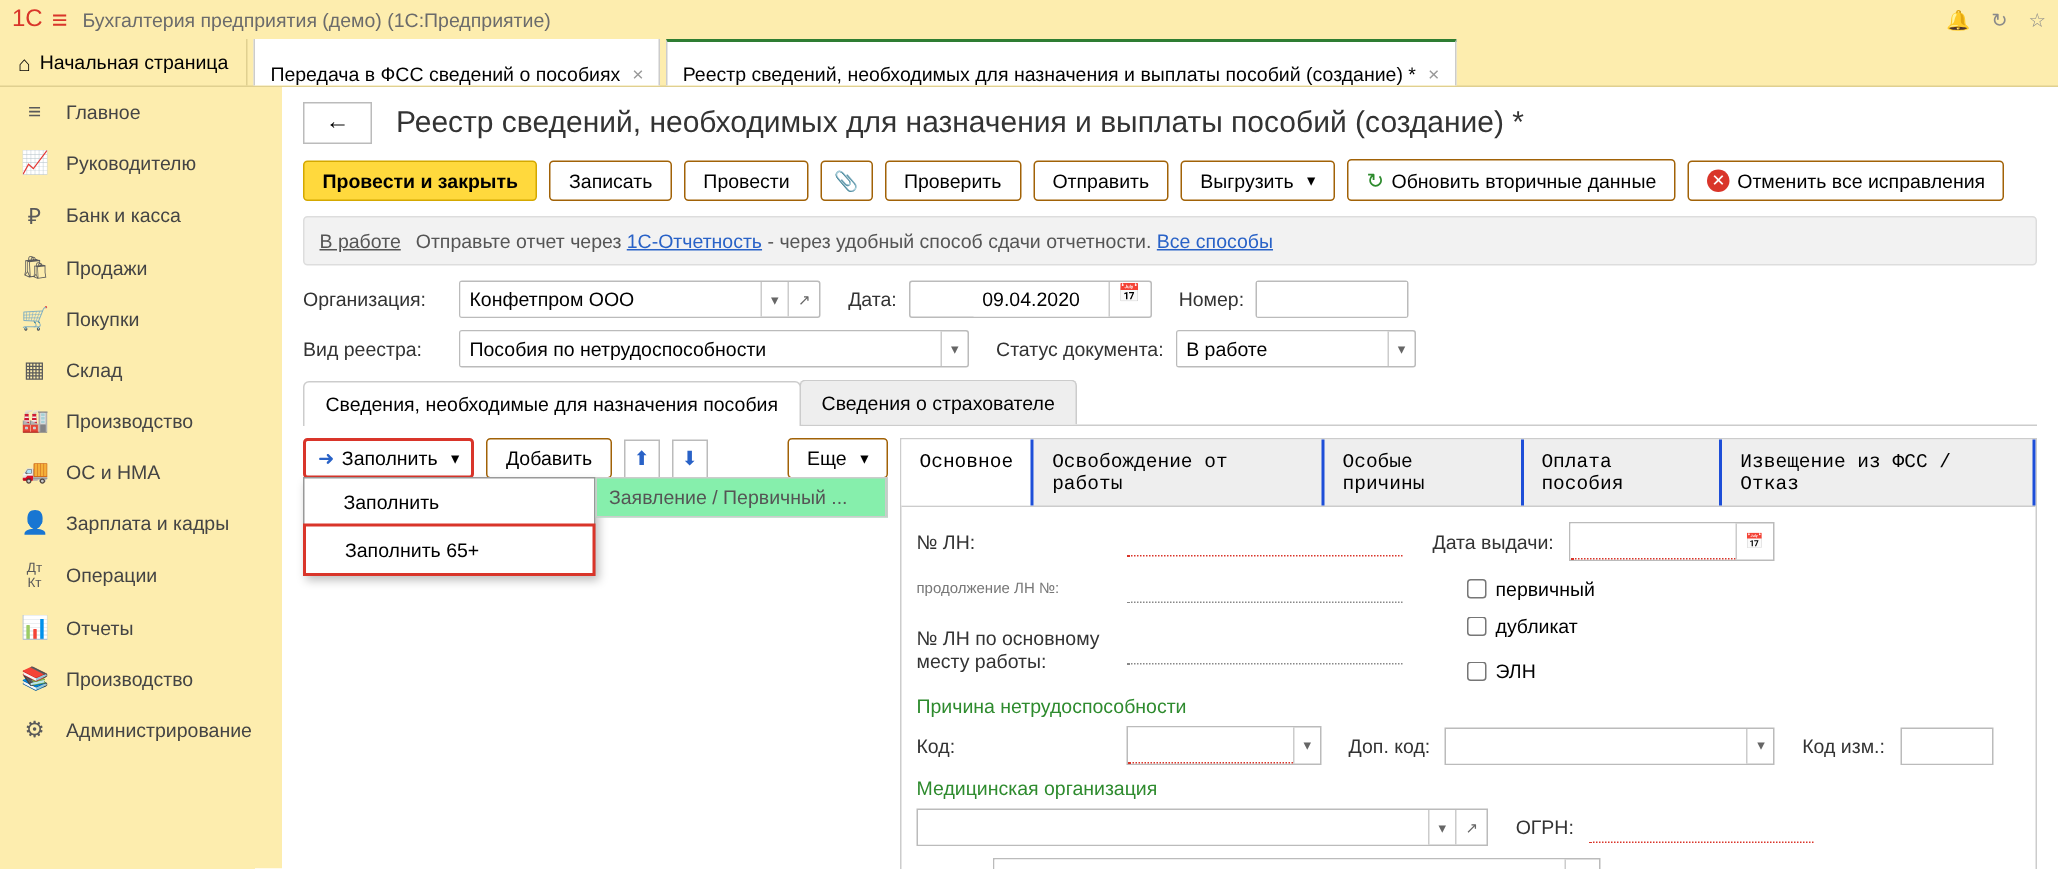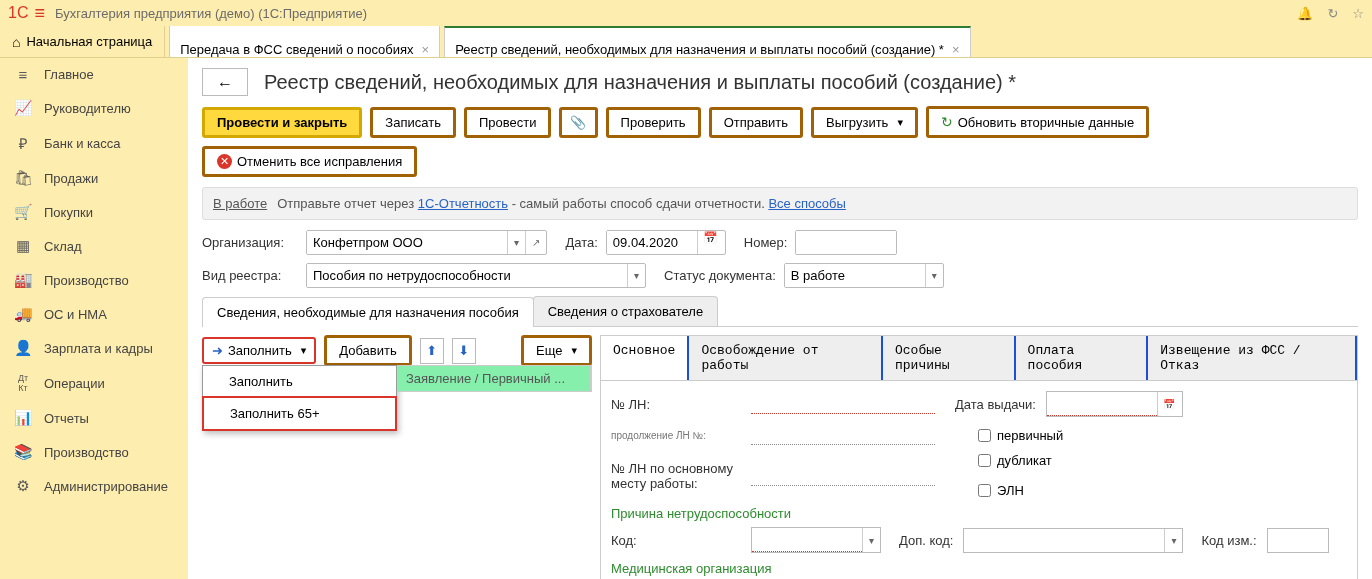--- a/index.html
+++ b/index.html
@@ -18,21 +18,21 @@
 .tab-close { color: #999; font-size: 13px; }
 .main { display: flex; height: calc(579px - 26px - 32px); }
 .sidebar { width: 188px; background: #fdedae; overflow-y: auto; }
 .sidebar-item { display: flex; align-items: center; padding: 8px 14px; gap: 12px; cursor: pointer; color: #444; }
 .sidebar-icon { font-size: 15px; width: 18px; text-align: center; color: #5a5a5a; }
 .content { flex: 1; background: #fff; padding: 10px 14px 0 14px; overflow: auto; }
 .page-head { display: flex; align-items: center; gap: 16px; margin-bottom: 10px; }
 .back-btn { border: 1px solid #bbb; background: #fff; padding: 4px 14px; cursor: pointer; font-size: 16px; }
 .page-title { font-size: 20px; color: #333; }
 .toolbar { display: flex; gap: 8px; margin-bottom: 10px; align-items: center; flex-wrap: wrap; }
-.btn { border: 3px solid #a16207; background: #fff; padding: 5px 12px; cursor: pointer; border-radius: 3px; display: inline-flex; align-items: center; gap: 5px; }
+.btn { border: 1px solid #a16207; background: #fff; padding: 5px 12px; cursor: pointer; border-radius: 3px; display: inline-flex; align-items: center; gap: 5px; }
 .btn-yellow { background: #ffd93d; border-color: #d4a800; font-weight: bold; }
 .btn-icon-only { padding: 5px 8px; }
 .btn-dd::after { content: "▾"; margin-left: 4px; font-size: 11px; }
 .green-arrow { color: #2e8b2e; font-size: 14px; }
 .red-x { background: #d9352a; color: #fff; border-radius: 50%; width: 15px; height: 15px; display: inline-flex; align-items: center; justify-content: center; font-size: 11px; }
 .status-row { background: #f2f2f2; border: 1px solid #ddd; padding: 8px 10px; margin-bottom: 10px; display: flex; gap: 10px; align-items: center; color: #555; border-radius: 3px; }
 .status-link { text-decoration: underline; cursor: pointer; }
 .link-blue { color: #2962c7; }
 .form-row { display: flex; align-items: center; gap: 8px; margin-bottom: 8px; }
 .form-label { min-width: 96px; color: #333; }
@@ -176,34 +176,34 @@
         </button>
       <button class="btn">
           <span class="red-x">✕</span>
           <span>Отменить все исправления</span>
         </button>
     </div>
 
     <div class="status-row">
       <span class="status-link">В работе</span>
       <span>
-        <span>Отправьте отчет через </span><span class="status-link link-blue">1С-Отчетность</span><span> - самый работы способ сдачи отчетности. </span><span class="status-link link-blue">Все способы</span>
+        <span>Отправьте отчет через </span><span class="status-link link-blue">1С-Отчетность</span><span> - через удобный способ сдачи отчетности. </span><span class="status-link link-blue">Все способы</span>
       </span>
     </div>
 
     <div class="form-row">
       <span class="form-label">Организация:</span>
       <span class="input-wrap">
         <input style="width: 200px;" value="Конфетпром ООО">
         <span class="dd">▾</span>
         <span class="dd">↗</span>
       </span>
       <span class="form-label" style="min-width:auto;margin-left:10px">Дата:</span>
       <span class="input-wrap">
-        <input style="width: 90px;" value="09.04.2020">
+        <input style="width: 90px; margin-left: 42px;" value="09.04.2020">
         <span class="date-cal">📅</span>
       </span>
       <span class="form-label" style="min-width:auto;margin-left:10px">Номер:</span>
       <span class="input-wrap">
           <input style="width: 100px;" value="">
         </span>
     </div>
 
     <div class="form-row">
       <span class="form-label">Вид реестра:</span>

